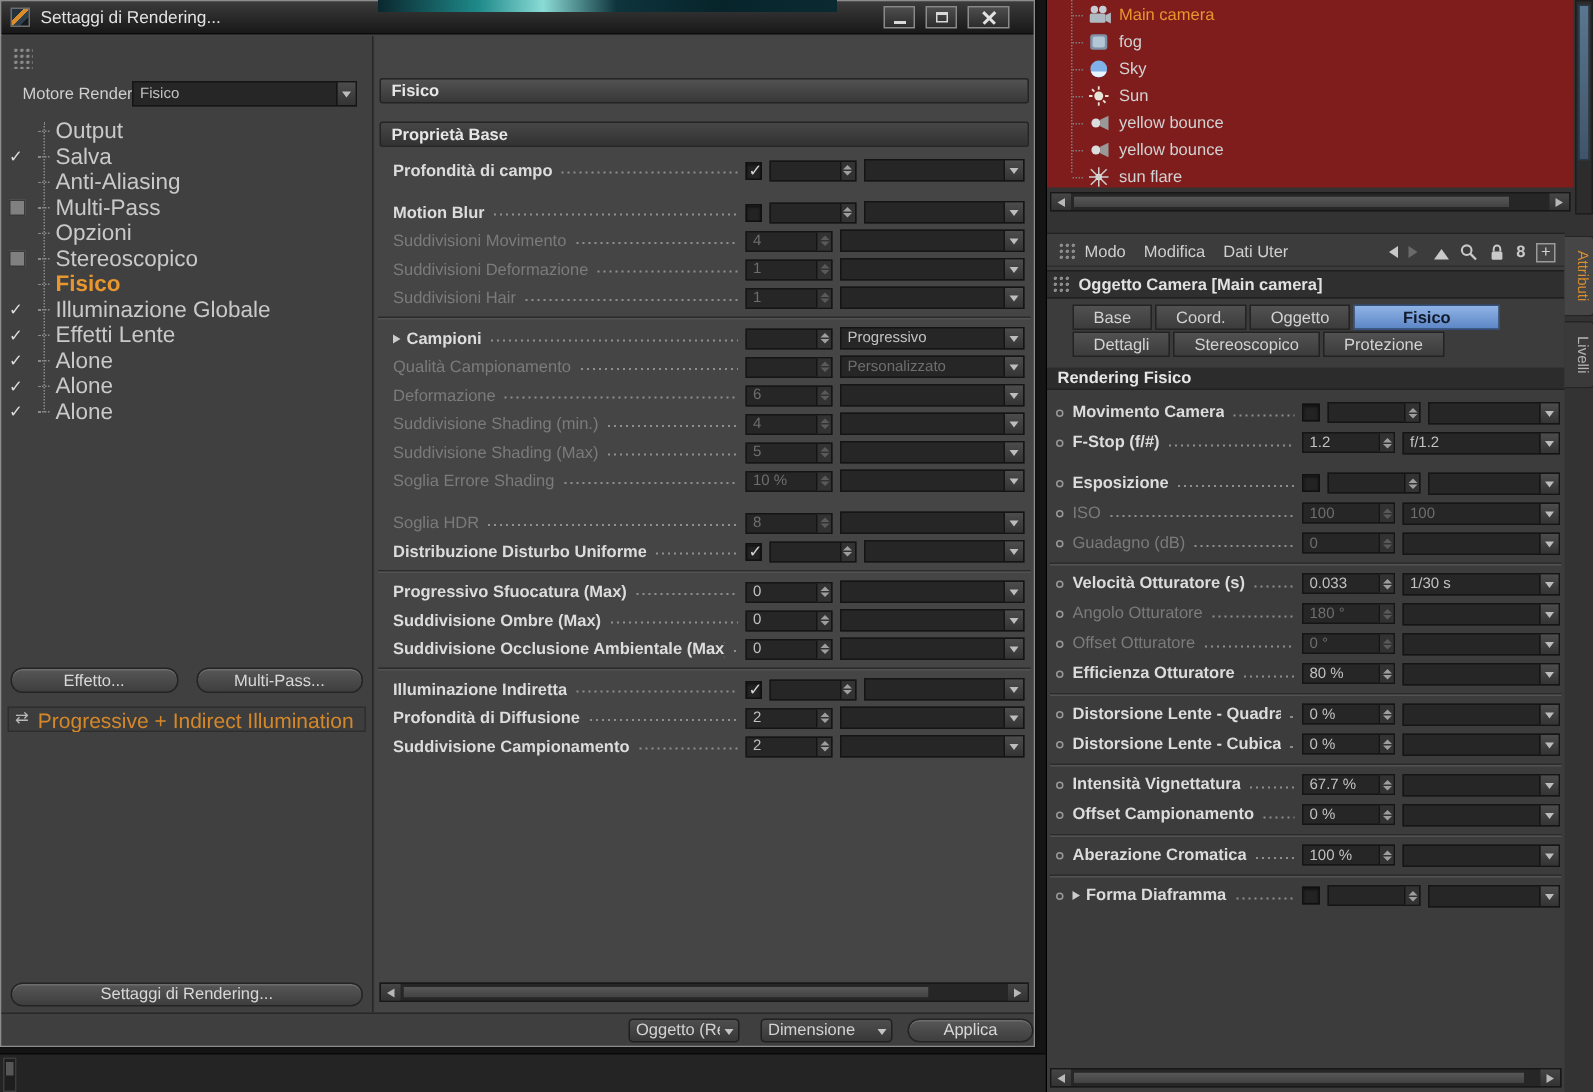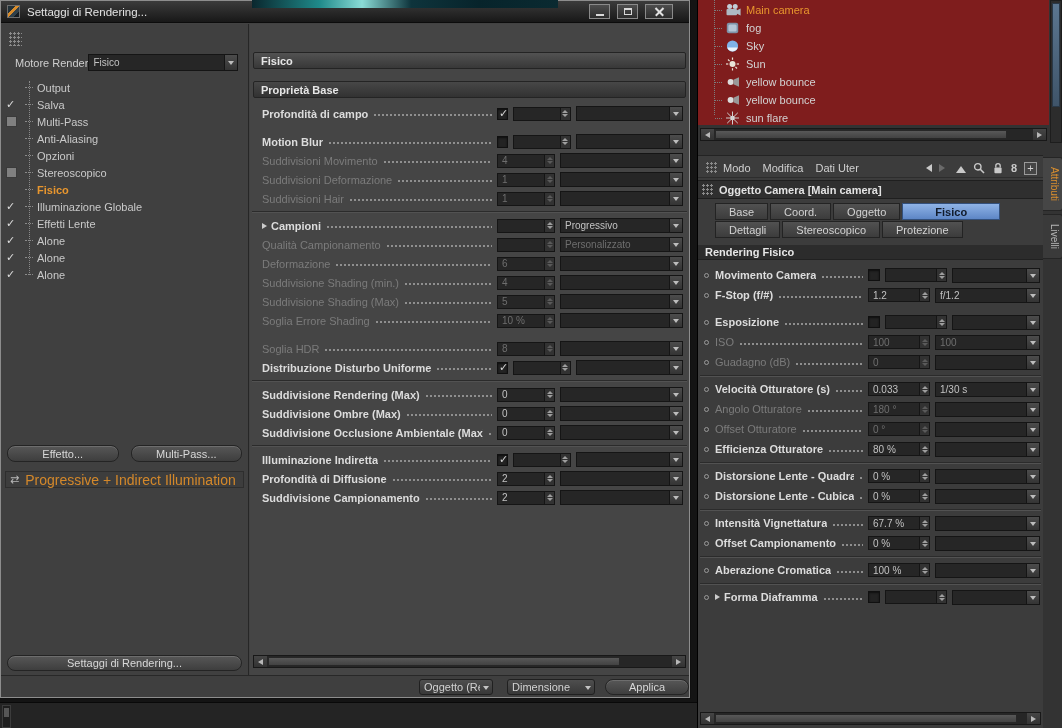--- a/index.html
+++ b/index.html
@@ -21,21 +21,21 @@
   .g-close::before{transform:rotate(45deg)} .g-close::after{transform:rotate(-45deg)}
   .d-left{position:absolute;left:0;top:23px;width:248px;bottom:22px;background:#404040;border-right:1px solid #262626}
   .d-right{position:absolute;left:249px;top:23px;right:0;bottom:22px;background:#454545}
   .d-footer{position:absolute;left:0;right:0;bottom:0;height:22px;background:#3f3f3f;border-top:1px solid #282828}
   .grip{width:13px;height:14px;margin:8px 0 0 8px;background-image:radial-gradient(circle at 1.5px 1.5px,#8b8b8b 1px,transparent 1.3px);background-size:4px 4px}
   .grip.small{width:11px;height:12px;margin:0 6px 0 4px;flex:none}
   .engine-row{display:flex;align-items:center;margin:8px 8px 0 14px;gap:0;font-size:11px;color:#cfcfcf;white-space:nowrap}
   
   .d-tree{position:relative;margin-top:8px}
   .d-tree::before{content:"";position:absolute;left:28px;top:2px;bottom:8px;border-left:1px dotted #8a8a8a}
-  .trow{display:flex;align-items:center;height:17px;font-size:11px;color:#c9c9c9;cursor:default}
+  .trow{display:flex;align-items:center;height:17px;font-size:15px;color:#c9c9c9;cursor:default}
   .trow .chk{width:24px;padding-left:5px;color:#dedede;font-size:11px;flex:none}
   .trow.c-checked .chk::before{content:"\2713"}
   .trow.c-box .chk::before{content:"";display:inline-block;width:9px;height:9px;background:#808080;border:1px solid #3a3a3a;margin-top:2px}
   .trow .branch{width:8px;border-top:1px dotted #8a8a8a;margin-right:4px;flex:none}
   .trow.selected .t-label{color:#e8962e;font-weight:bold}
   
   .btn{height:17px;border-radius:8px;background:linear-gradient(#575757,#3e3e3e);border:1px solid #242424;box-shadow:inset 0 1px 0 rgba(255,255,255,.14);color:#d8d8d8;font-size:11px;display:flex;align-items:center;justify-content:center;font-family:inherit;cursor:default}
   .side-btns{position:absolute;left:6px;right:6px;top:421px;display:flex;gap:12px}
   .side-btns .btn{flex:1}
   .preset-row{position:absolute;left:4px;right:4px;top:447px;height:17px;border:1px solid #2e2e2e;background:#3d3d3d;display:flex;align-items:center;gap:6px;padding-left:4px}
@@ -189,29 +189,29 @@
       <div class="trow c-none">
             <span class="chk"></span>
             <span class="branch"></span>
             <span class="t-label">Output</span>
           </div>
           <div class="trow c-checked">
             <span class="chk"></span>
             <span class="branch"></span>
             <span class="t-label">Salva</span>
           </div>
+          <div class="trow c-none">
+            <span class="chk"></span>
+            <span class="branch"></span>
+            <span class="t-label">Anti-Aliasing</span>
+          </div>
           <div class="trow c-box">
             <span class="chk"></span>
             <span class="branch"></span>
             <span class="t-label">Multi-Pass</span>
-          </div>
-          <div class="trow c-none">
-            <span class="chk"></span>
-            <span class="branch"></span>
-            <span class="t-label">Anti-Aliasing</span>
           </div>
           <div class="trow c-none">
             <span class="chk"></span>
             <span class="branch"></span>
             <span class="t-label">Opzioni</span>
           </div>
           <div class="trow c-box">
             <span class="chk"></span>
             <span class="branch"></span>
             <span class="t-label">Stereoscopico</span>
@@ -555,21 +555,21 @@
             </span>
           </div>
           <div class="frow k-sep">
             
             
             
             
           </div>
           <div class="frow t-spin">
 
-            <span class="f-label">Suddivisione Rendering (Max)</span>
+            <span class="f-label">Progressivo Sfuocatura (Max)</span>
             <span class="lead"></span>
             <span class="f-ctl">
 
               <span class="spin ctl-spin">
                 <span class="v">0</span>
                 <span class="arr">
                   <i class="up"></i>
                   <i class="dn"></i>
                 </span>
               </span>

